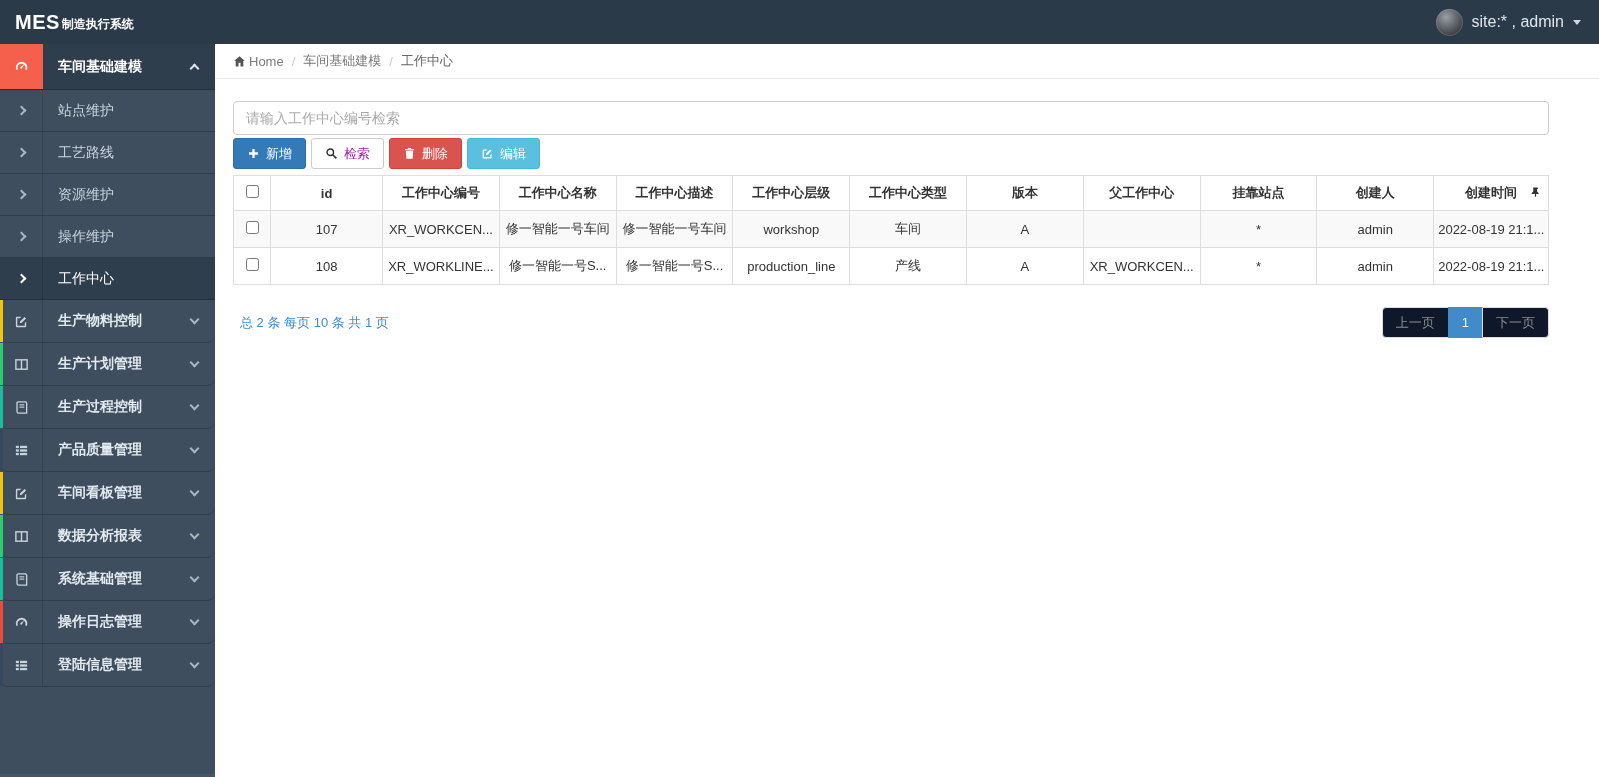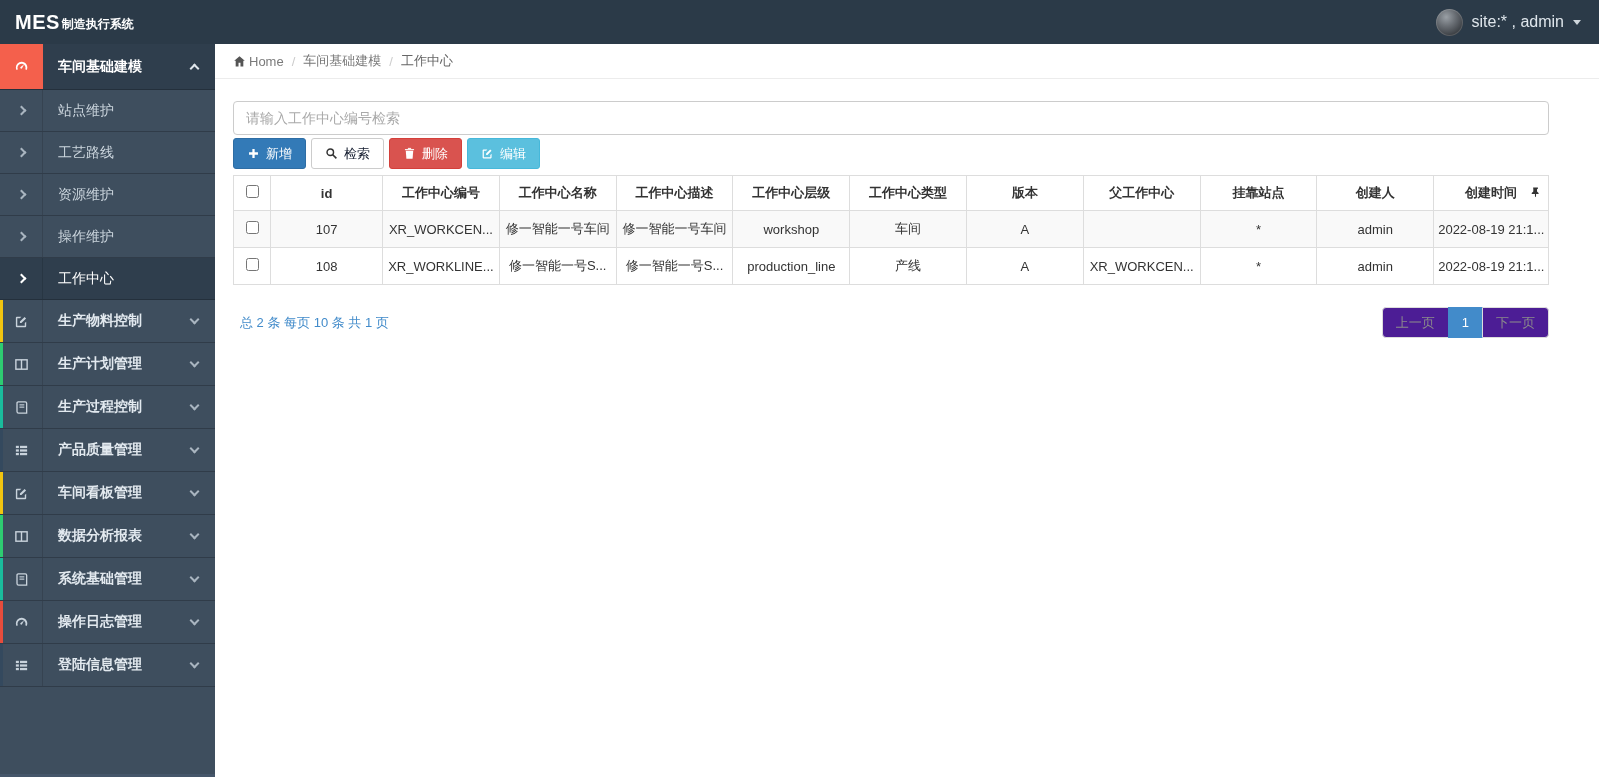--- a/index.html
+++ b/index.html
@@ -28,21 +28,21 @@
   .icell { width:43px; align-self:stretch; display:flex; align-items:center; justify-content:center;
     border-right:1px solid rgba(0,0,0,.13); position:relative; flex:none; color:#c9d3dc; }
   .strip { position:absolute; left:0; top:0; bottom:0; width:3px; }
   .side-section { height:46px; background:#2f3e4d; }
   .side-section .icell { background:#f4604c; color:#fff; border-right:none; }
   .side-section .ilabel { color:#fff; font-weight:700; font-size:14px; }
   .side-sub { height:42px; }
   .side-sub .ilabel { color:#ccd6de; font-weight:400; font-size:14px; }
   .side-sub.active { background:#2f3e4d; }
   .side-sub.active .ilabel { color:#fff; }
-  .side-main { height:43px; }
+  .side-main { height:43px;border-radius:8px; }
   .side-main .ilabel { color:#e2e9ef; font-weight:700; font-size:14px; }
   .ilabel { margin-left:15px; }
   .chev { display:inline-block; width:7px; height:7px;
     border-right:2px solid #a9b5c0; border-bottom:2px solid #a9b5c0; }
   .chev.right { transform:rotate(-45deg); }
   .chev.down  { transform:rotate(45deg); margin-top:-4px; }
   .chev.up    { transform:rotate(-135deg); margin-top:4px; border-color:#dfe6ec; }
   .trail { margin-left:auto; margin-right:17px; }
   .side-filler { position:absolute; left:0; top:730px; width:215px; height:47px; background:#45566a; }
   .isvg { width:15px; height:15px; fill:currentColor; }
@@ -62,41 +62,41 @@
     padding:6px 12px; font-size:14px; color:#555; outline:none;
     font-family:"Liberation Sans","DejaVu Sans",sans-serif; }
   .search-input::placeholder { color:#a9a9a9; }
 
   .btn-row { margin-top:3px; display:flex; }
   .btn { height:31px; padding:12px 13px; font-size:13px; border-radius:3px; margin-right:5px;
     display:inline-flex; align-items:center; gap:6px; cursor:pointer; border:1px solid transparent;
     font-family:inherit; }
   .btn .isvg { width:13px; height:13px; }
   .btn-primary { background:#337ab7; border-color:#2e6da4; color:#fff; }
-  .btn-default { background:#fff; border-color:#ccc; color:#0f172a;text-align:right; }
+  .btn-default { background:#fff; border-color:#ccc; color:#a21caf;text-align:right; }
   .btn-danger  { background:#d9534f; border-color:#d43f3a; color:#fff; }
   .btn-info    { background:#5bc0de; border-color:#46b8da; color:#fff; }
 
   
   table.grid { margin-top:6px; width:100%; border-collapse:collapse; font-size:13px; color:#333;
     table-layout:fixed; }
   .grid th, .grid td { border:1px solid #ddd; text-align:center; overflow:hidden; white-space:nowrap; }
   .grid th { font-weight:700; padding:8px 4px; position:relative; background:#fff; }
   .grid td { padding:9px 4px; }
   .grid tr.striped td { background:#f9f9f9; }
   .grid input[type=checkbox] { width:13px; height:13px; cursor:pointer; }
   .pin { position:absolute; right:7px; top:50%; transform:translateY(-50%); cursor:pointer; }
   .pin svg { width:11px; height:11px; fill:#333; }
 
   
   .pager-row { margin-top:22px; display:flex; align-items:center; }
   .pager-summary { color:#428bca; font-size:13px; margin-left:7px; }
   .pager { margin-left:auto; display:flex; }
   .page-btn { display:inline-flex; align-items:center; justify-content:center; min-width:34px;
-    height:31px; padding:0 13px; border:1px solid #ddd; background:#4c1d95; color:#8b8b8b;
+    height:31px; padding:0 13px; border:1px solid #ddd; background:#0f172a; color:#8b8b8b;
     font-size:13px; margin-left:-1px; cursor:pointer; text-decoration:none; }
   .page-btn.first { border-radius:4px 0 0 4px; margin-left:0; }
   .page-btn.last  { border-radius:0 4px 4px 0; }
   .page-btn.active { background:#428bca; border-color:#428bca; color:#fff; }
 </style>
 </head>
 <body>
 
 <div class="topbar">
   <div class="brand">

